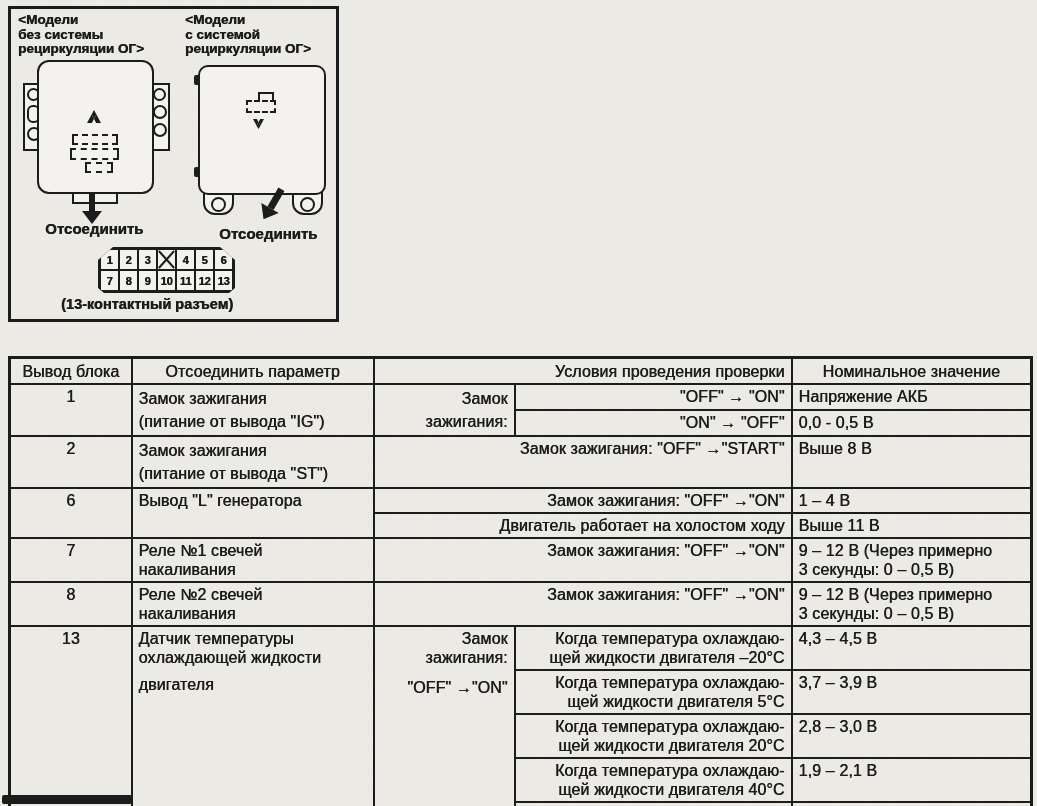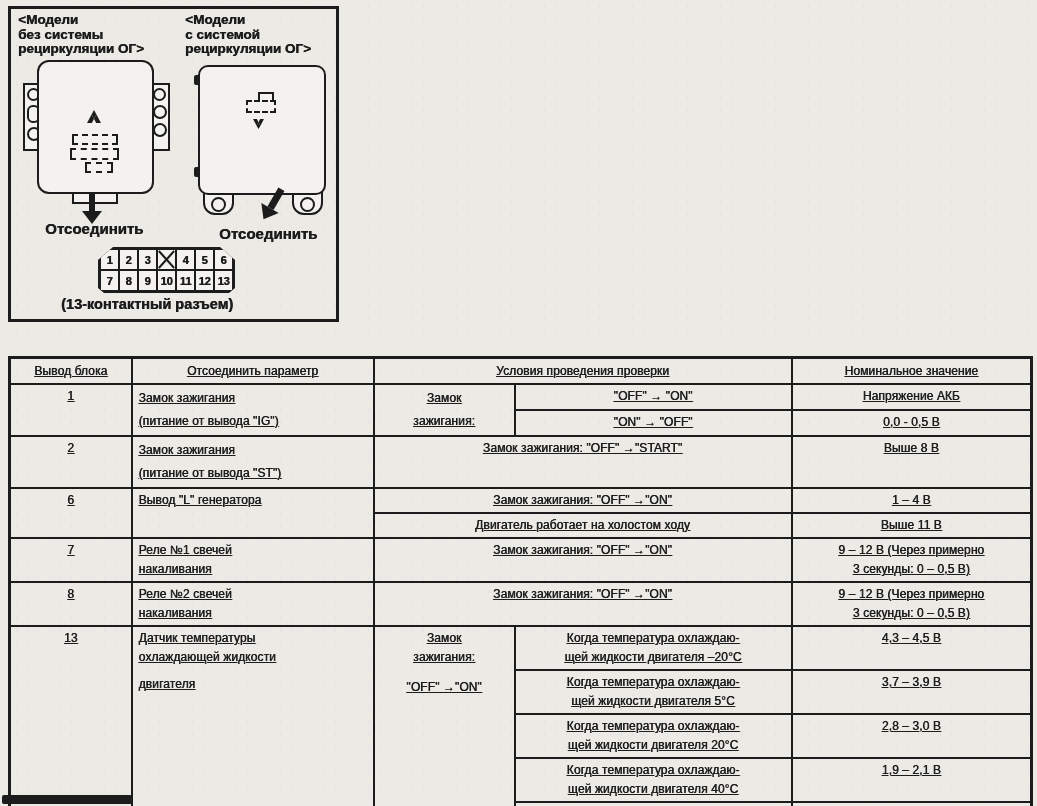--- a/index.html
+++ b/index.html
@@ -68,28 +68,28 @@
   .pincell{background:var(--cell);display:flex;align-items:center;justify-content:center;
            font-weight:bold;font-size:11px;}
   .pincell svg{width:100%;height:100%;}
   .conncap{position:absolute;left:50px;top:287px;font-weight:bold;font-size:14.5px;white-space:nowrap;}
 
   
   .ttitle{position:absolute;left:6px;top:334px;width:1028px;font-weight:bold;font-size:16px;
           letter-spacing:0.2px;white-space:nowrap;}
   table.vtable{position:absolute;left:8px;top:356px;width:1022px;border-collapse:collapse;
                table-layout:fixed;border:3px solid var(--ink);}
-  .vtable th,.vtable td{border:2px solid var(--ink);font-size:12px;font-weight:normal;
-        vertical-align:top;padding:2px 6px;letter-spacing:0.1px;line-height:19px;overflow:hidden;text-decoration:underline;}
+  .vtable th,.vtable td{border:2px solid var(--ink);font-size:16px;font-weight:normal;
+        vertical-align:top;padding:2px 6px;letter-spacing:0.1px;line-height:19px;overflow:hidden;}
   .vtable th{padding-top:3px;}
   .c{text-align:center;}
-  .cond{text-align:center;padding-left:10px;}
+  .cond{text-align:right;padding-left:10px;}
   .param{text-align:left;padding-left:10px;}
   .pin{text-align:center;}
-  .val{text-align:center;margin-left:12px;}
+  .val{margin-left:12px;}
   .line{display:block;}
   .lh23{line-height:23px;}
   .gap{margin-top:8px;}
   .state{margin-top:11px;}
 
   .smudge{position:absolute;left:2px;top:795px;width:130px;height:9px;background:var(--ink);border-radius:2px;}
 </style>
 </head>
 <body>
 

